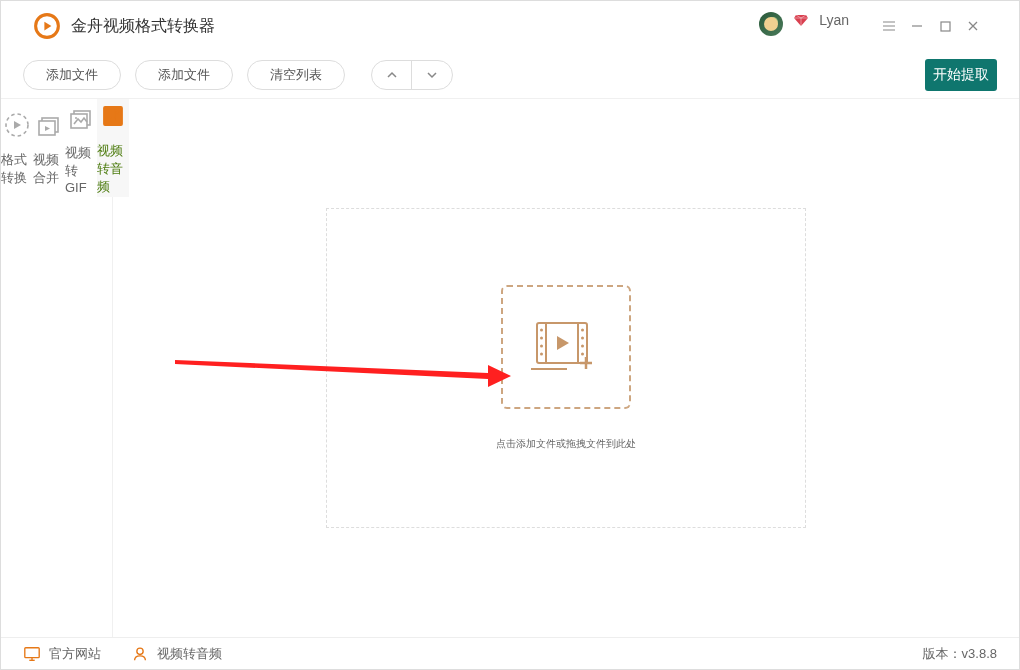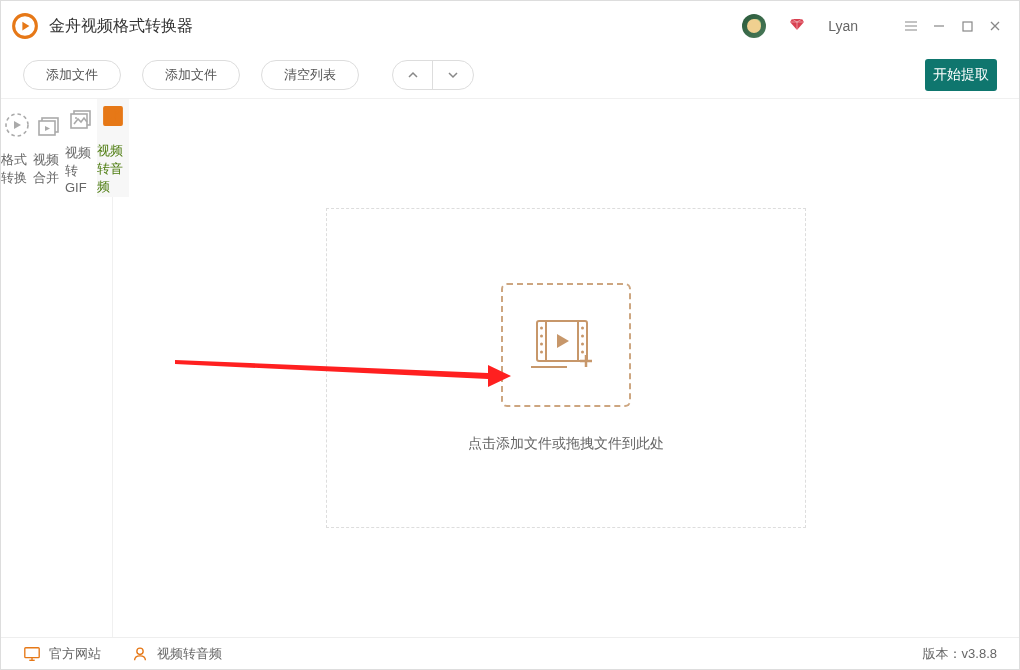--- a/index.html
+++ b/index.html
@@ -12,29 +12,29 @@
       flex-direction: column;
       border: 1px solid #ddd;
       overflow: hidden;
       position: relative;
     }
     
     .titlebar {
       height: 50px;
       display: flex;
       align-items: center;
-      padding: 0 10px;
+      padding: 0 32px;
       justify-content: space-between;
     }
     .title-left { display: flex; align-items: center; gap: 10px; }
     .logo-circle {
       width: 28px; height: 28px;
     }
     .app-title { font-size: 16px; color: #333; }
-    .title-right { display: flex; align-items: center; gap: 23px; }
+    .title-right { display: flex; align-items: flex-start; gap: 10px; }
     .avatar {
       width: 24px; height: 24px; border-radius: 50%;
       background: linear-gradient(135deg,#2a5a3a,#4a7a5a);
       display:inline-block;
       position: relative;
       overflow: hidden;
     }
     .avatar::after{
       content:''; position:absolute; width:14px; height:14px; border-radius:50%;
       background:#f0d090; top:5px; left:5px;
@@ -48,21 +48,21 @@
     .win-btn {
       width: 28px; height: 28px; display: flex; align-items: center; justify-content: center;
       color: #888; font-size: 14px; cursor: pointer;
     }
     
     .toolbar {
       height: 48px;
       display: flex;
       align-items: center;
       padding: 0 22px;
-      gap: 21px;
+      gap: 14px;
       border-bottom: 1px solid #f0f0f0;
     }
     .pill-btn {
       height: 30px;
       padding: 0 22px;
       border: 1px solid #ddd;
       border-radius: 15px;
       background: #fff;
       font-size: 13px;
       color: #555;
@@ -142,21 +142,21 @@
     }
     .drop-inner {
       width: 130px;
       height: 124px;
       border: 2px dashed #cda680;
       border-radius: 6px;
       display: flex;
       align-items: center;
       justify-content: center;
     }
-    .drop-text { font-size: 14px; color: #666; }
+    .drop-text { font-size: 10px; color: #666; }
     
     .annot-arrow {
       position: absolute;
       left: 60px;
       top: 255px;
       pointer-events: none;
     }
     
     .statusbar {
       height: 32px;

